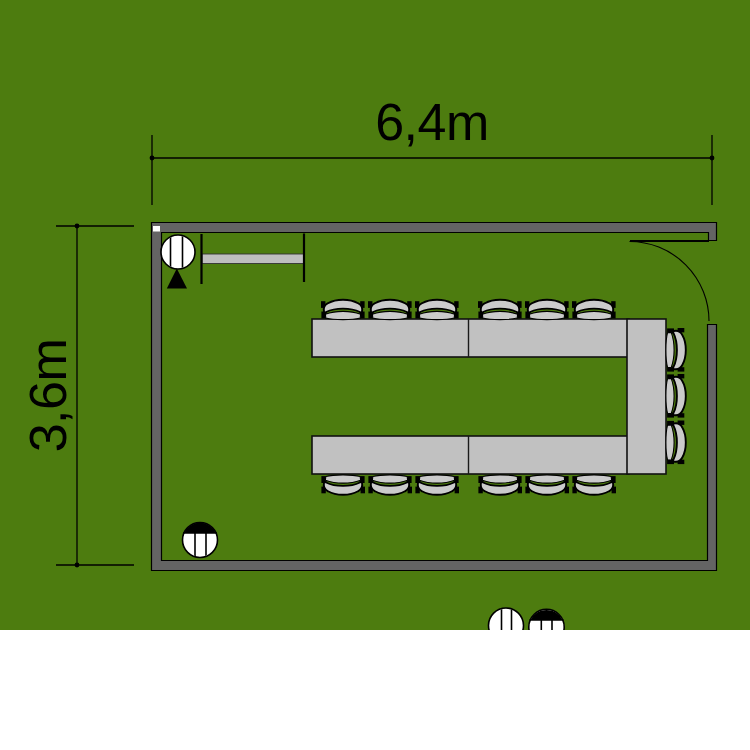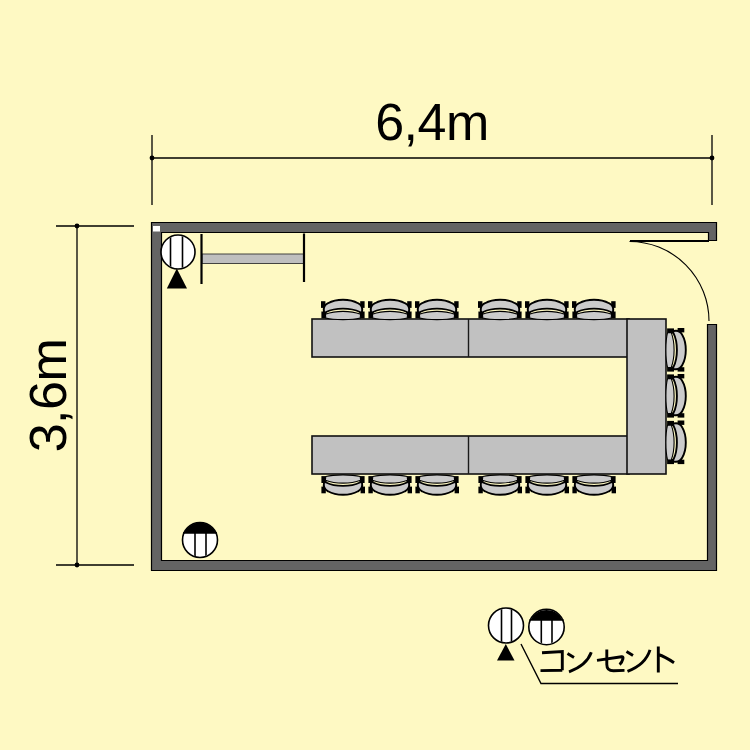--- a/index.html
+++ b/index.html
@@ -1,16 +1,16 @@
 <!DOCTYPE html>
 <html><head>
 <meta charset="utf-8">
 <style>
   html,body{margin:0;padding:0;background:#ffffff;}
-  #page{position:relative;width:750px;height:750px;background:#fef9c3;overflow:hidden;}
+  #page{position:relative;width:750px;height:630px;background:#4d7c0f;overflow:hidden;}
   svg{position:absolute;left:0;top:0;}
   text{font-family:"Liberation Sans",sans-serif;fill:#000;}
 </style>
 </head>
 <body>
 <div id="page">
 <svg width="750" height="750" viewBox="0 0 750 750">
 <defs>
   <g id="chair">
     <rect x="0" y="2.7" width="4.4" height="6.7" fill="#000"></rect>

